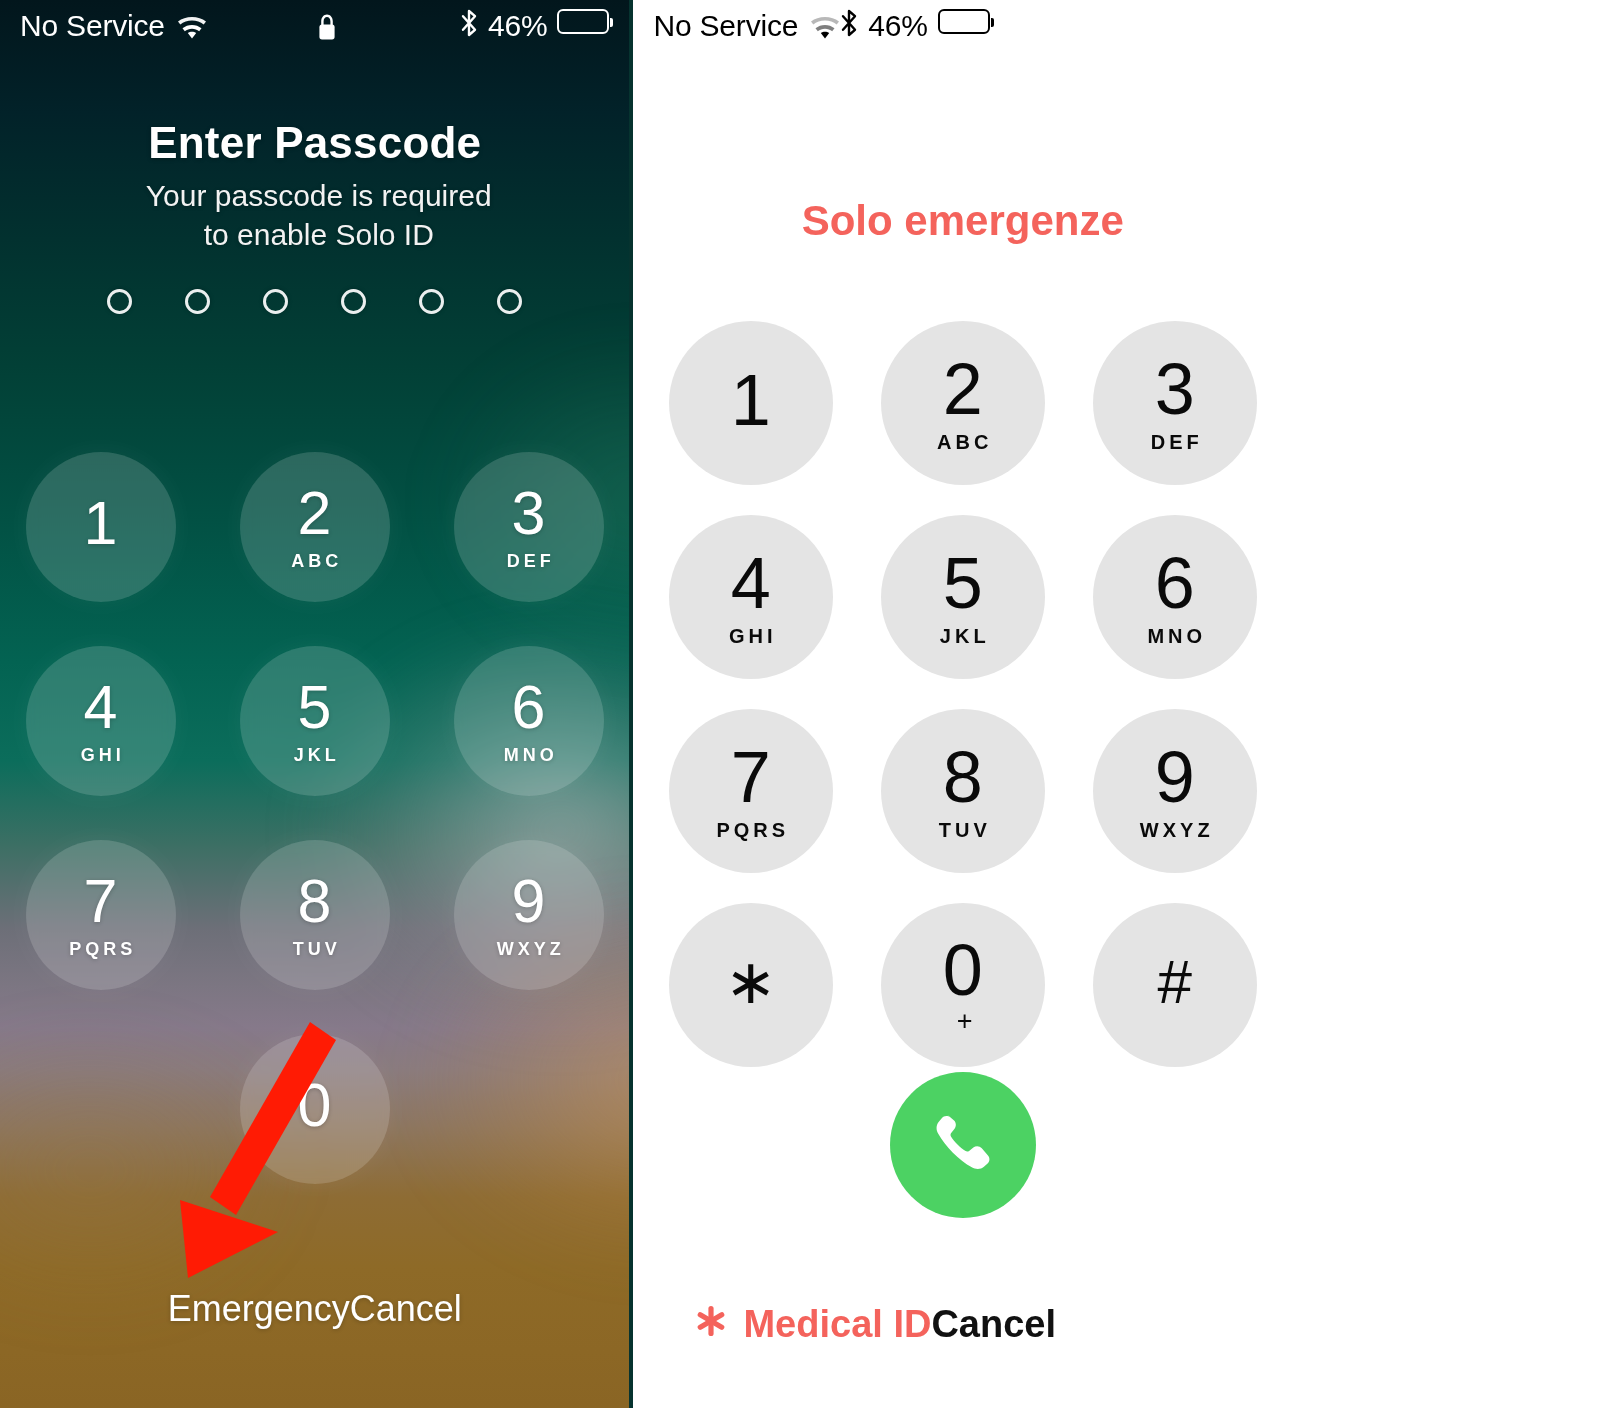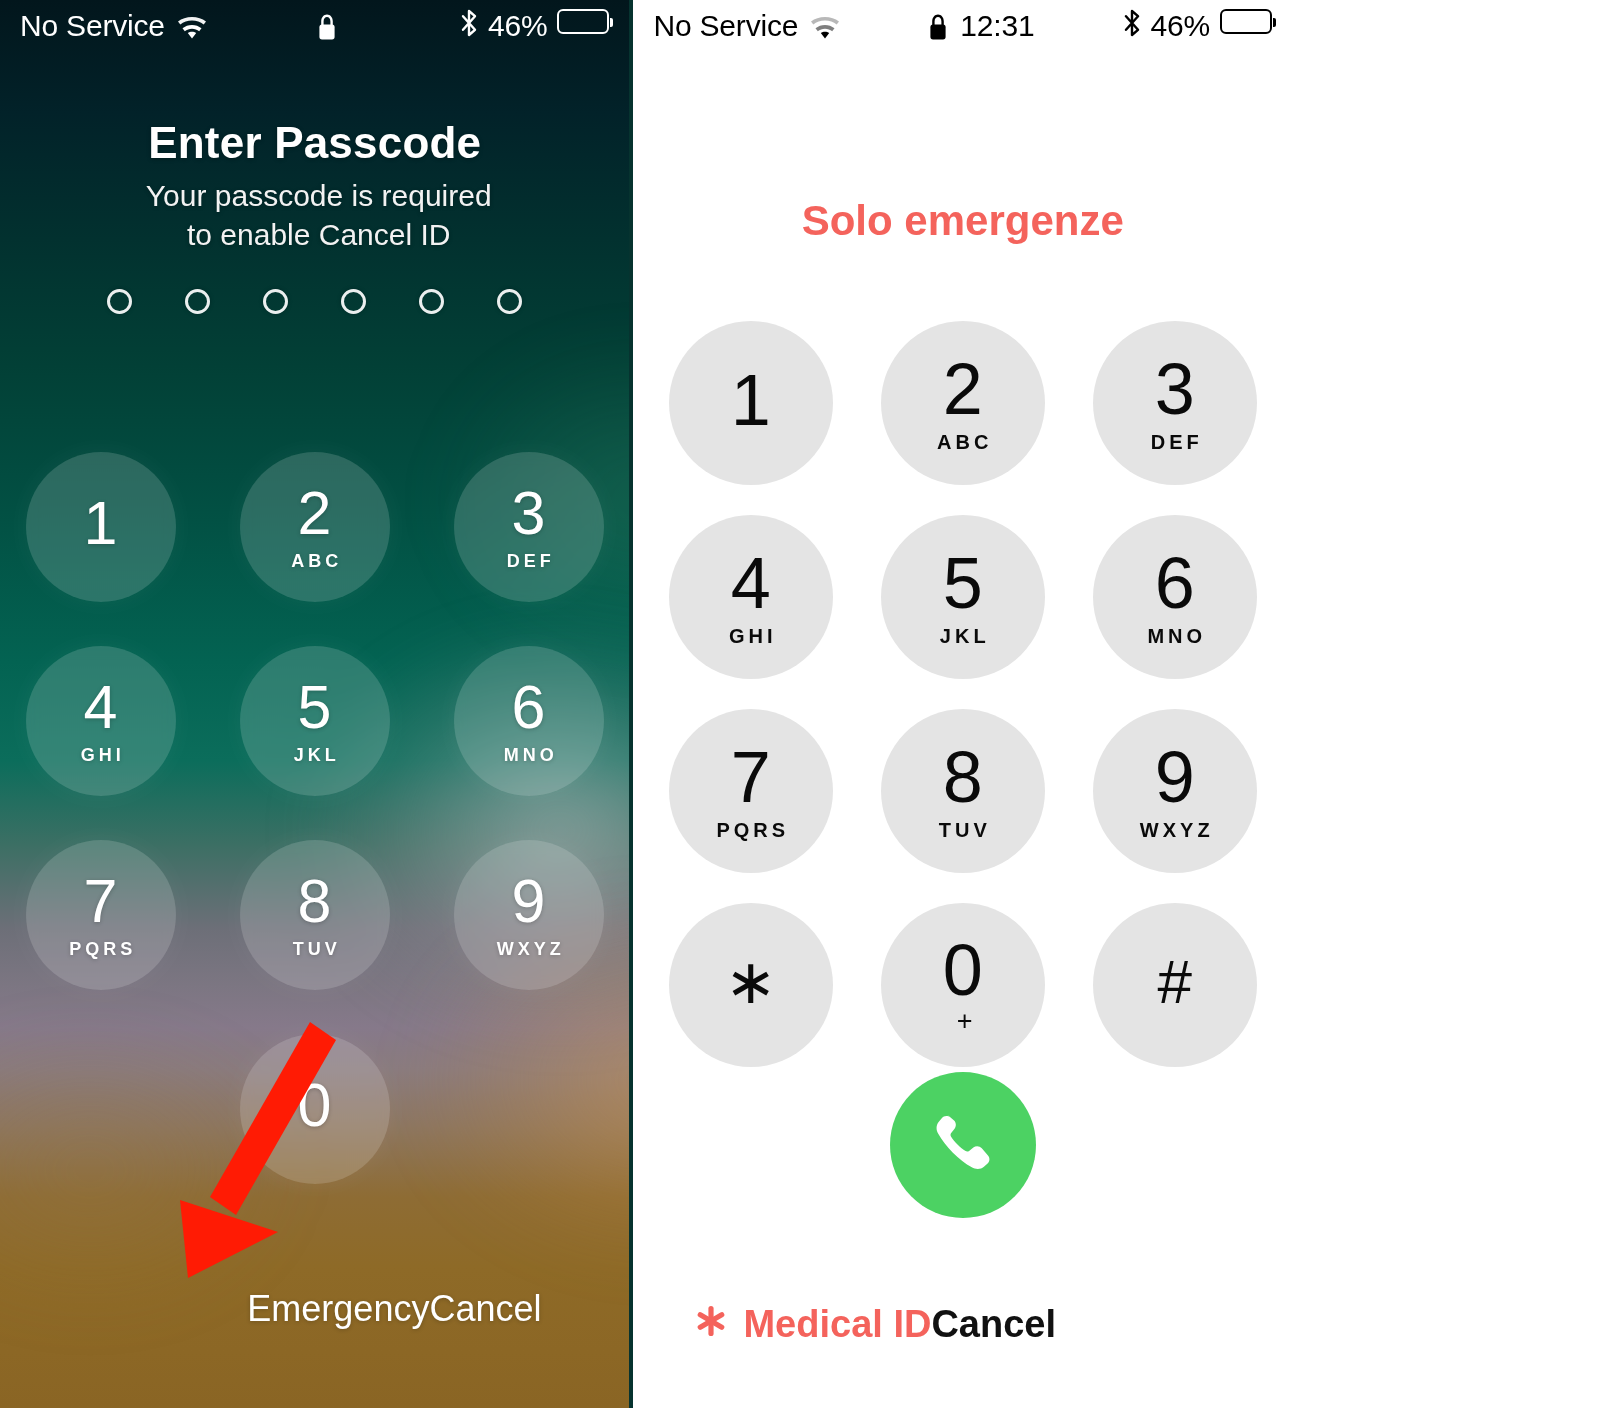--- a/index.html
+++ b/index.html
@@ -187,21 +187,21 @@
     letter-spacing: 4px;
     margin-top: 7px; margin-left: 4px;
     text-shadow: 0 1px 4px rgba(0,0,0,0.22);
   }
   .key-l .alpha.empty { visibility: hidden; }
 
   .bottombar-left {
     position: absolute;
     bottom: 78px; left: 0; right: 0;
     display: flex;
-    justify-content: flex-end;
+    justify-content: center;
     padding: 0 88px;
     box-sizing: border-box;
     color: #ffffff;
     font-size: 36px;
     font-weight: 400;
     text-shadow: 0 1px 4px rgba(0,0,0,0.22);
   }
 
   
   .panel-right {
@@ -329,21 +329,21 @@
         <span>46%</span>
         <span class="battery">
           <span class="battery-fill" style="width:46%"></span>
         </span>
       </div>
     </div>
 
     <div class="lock-title">Enter Passcode</div>
     <div class="lock-subtitle">
       <div>Your passcode is required</div>
-      <div>to enable Cancel ID</div>
+      <div>to enable Solo ID</div>
     </div>
 
     <div class="dots-row">
       <span class="dot"></span>
       <span class="dot"></span>
       <span class="dot"></span>
       <span class="dot"></span>
       <span class="dot"></span>
       <span class="dot"></span>
     </div>
@@ -431,29 +431,20 @@
     <div class="status-bar">
       <div class="sb-left">
         <span>No Service</span>
         <span class="wifi-ico">
           <svg viewBox="0 0 30 24" width="30" height="24" fill="#000000">
             <path d="M15 21.5l4.2-5.4c-2.4-1.9-6-1.9-8.4 0L15 21.5z"></path>
             <path d="M15 11.8c2.7 0 5.2.9 7.2 2.4l2.3-2.9C21.8 9.2 18.5 8 15 8s-6.8 1.2-9.5 3.3l2.3 2.9c2-1.5 4.5-2.4 7.2-2.4z" opacity="0.5"></path>
             <path d="M15 3.5c4.4 0 8.5 1.5 11.7 4l2.3-2.9C25.3 1.5 20.4 0 15 0S4.7 1.5 1 4.6l2.3 2.9C6.5 5 10.6 3.5 15 3.5z" opacity="0.28"></path>
           </svg>
         </span>
-      </div>
-      <div class="sb-mid">
-        <span class="lock-ico">
-          <svg viewBox="0 0 20 26" width="20" height="26" fill="#000000">
-            <path d="M4.2 11V7.4C4.2 3.3 6.8 0.5 10 0.5s5.8 2.8 5.8 6.9V11h-2.4V7.4c0-2.8-1.5-4.5-3.4-4.5S6.6 4.6 6.6 7.4V11H4.2z"></path>
-            <rect x="2.4" y="10.6" width="15.2" height="14.8" rx="2.6"></rect>
-          </svg>
-        </span>
-        <span>12:31</span>
       </div>
       <div class="sb-right">
         <span class="bt-ico">
           <svg viewBox="0 0 18 28" width="18" height="28" fill="none" stroke="#000000" stroke-width="2.4" stroke-linejoin="round" stroke-linecap="round">
             <path d="M3 7.2l12 13.6L9 26V2l6 5.2L3 20.8"></path>
           </svg>
         </span>
         <span>46%</span>
         <span class="battery">
           <span class="battery-fill" style="width:46%"></span>

